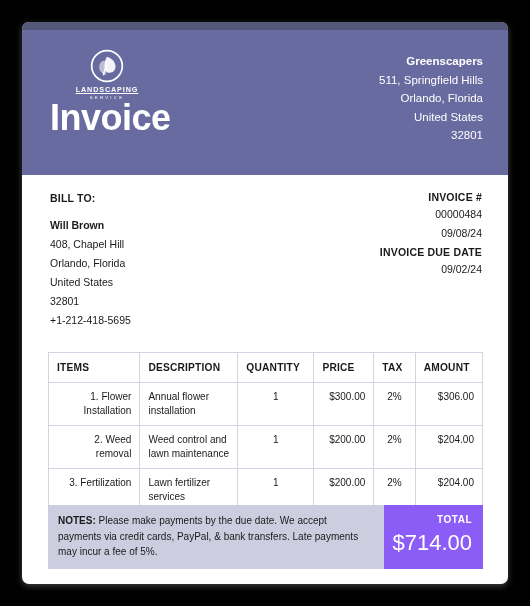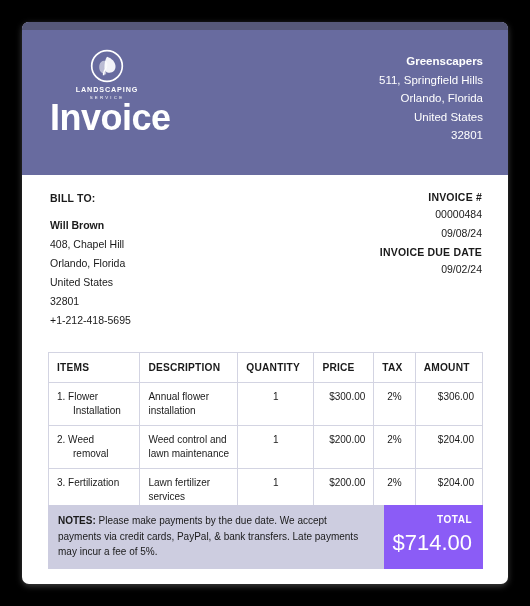--- a/index.html
+++ b/index.html
@@ -55,20 +55,21 @@
     height: 34px;
     margin: 0 auto;
     display: block;
   }
   .logo-name {
     font-size: 7.2px;
     letter-spacing: 0.9px;
     font-weight: bold;
     margin-top: 3px;
     line-height: 1.1;
+    text-decoration: underline;
   }
   .logo-sub {
     font-size: 4.4px;
     letter-spacing: 2.2px;
     margin-top: 1px;
   }
 
   .doc-title {
     position: absolute;
     left: 28px;
@@ -161,20 +162,21 @@
   th.c-tax     { width: 37px;  text-align: center; }
   th.c-amount  { width: 63px;  text-align: center; }
 
   td.num  { text-align: center; }
   td.money{ text-align: right; }
   td.item-cell { padding-left: 8px; }
   td.item-cell .itemline {
     display: block;
     padding-left: 16px;
     text-indent: -16px;
+    text-align: right;
   }
 
   
   .footer-row {
     position: absolute;
     left: 26px;
     top: 483px;
     width: 435px;
     display: flex;
     align-items: stretch;

